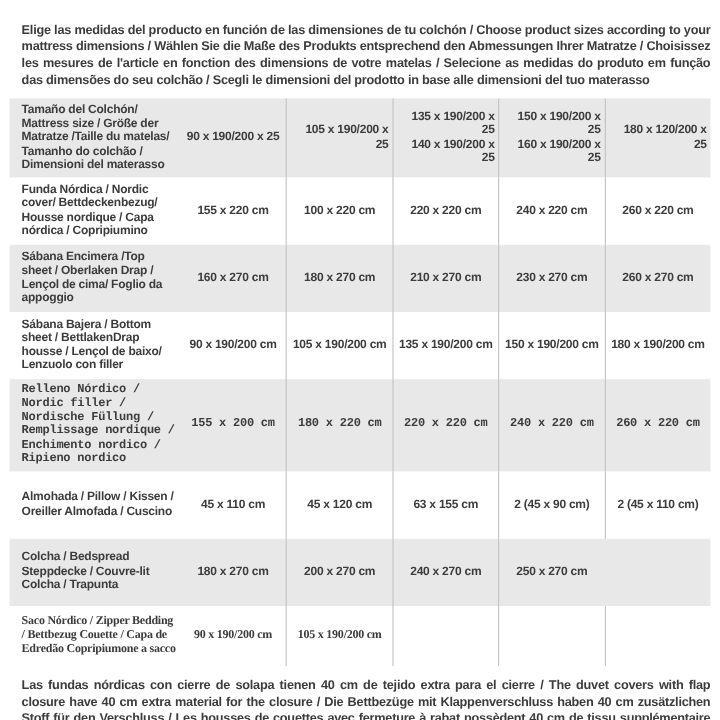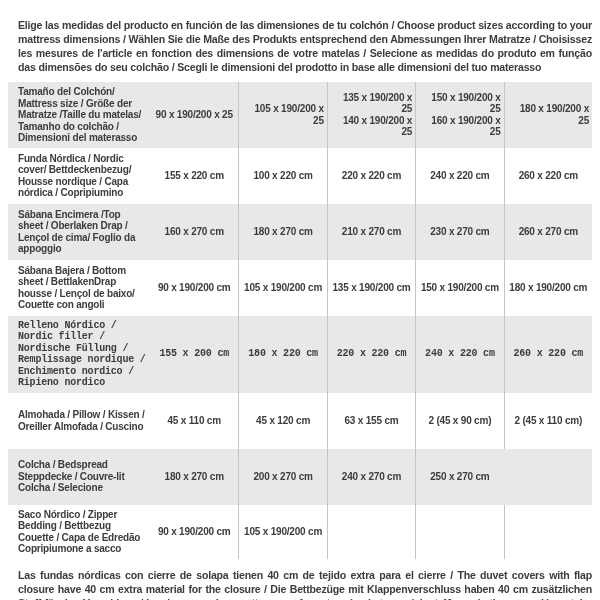--- a/index.html
+++ b/index.html
@@ -23,21 +23,21 @@
   .trow{
     display:grid;
     grid-template-columns:142px repeat(5,1fr);
     min-height:56px;
     align-items:stretch;
   }
   .trow:nth-child(odd){background:#e8e8e8;}
   .trow:nth-child(even){background:#ffffff;}
   .trow:first-child{min-height:64px;}
   .trow:nth-child(5){min-height:62px;font-family:Liberation Mono, monospace;}
-  .trow:last-child{min-height:50px;}
+  .trow:last-child{min-height:50px;font-family:Liberation Serif, serif;}
   .cell{
     display:flex;align-items:center;justify-content:center;
     text-align:right;
     font-size:10px;font-weight:bold;
     letter-spacing:-0.2px;
     line-height:11.5px;
     padding:4px 3px;
     white-space:pre-line;
     box-sizing:border-box;
   }
@@ -68,21 +68,21 @@
   <div class="size-table">
 
     <div class="trow">
       <div class="cell label-cell">Tamaño del Colchón/ Mattress size / Größe der Matratze /Taille du matelas/ Tamanho do colchão / Dimensioni del materasso</div>
       <div class="cell">90 x 190/200 x 25</div>
       <div class="cell">105 x 190/200 x 25</div>
       <div class="cell">135 x 190/200 x 25
 140 x 190/200 x 25</div>
       <div class="cell">150 x 190/200 x 25
 160 x 190/200 x 25</div>
-      <div class="cell">180 x 190/200 x 25</div>
+      <div class="cell">180 x 120/200 x 25</div>
     </div>
 
     <div class="trow">
       <div class="cell label-cell">Funda Nórdica / Nordic cover/ Bettdeckenbezug/ Housse nordique / Capa nórdica / Copripiumino</div>
       <div class="cell">155 x 220 cm</div>
       <div class="cell">100 x 220 cm</div>
       <div class="cell">220 x 220 cm</div>
       <div class="cell">240 x 220 cm</div>
       <div class="cell">260 x 220 cm</div>
     </div>
@@ -90,21 +90,21 @@
     <div class="trow">
       <div class="cell label-cell">Sábana Encimera /Top sheet / Oberlaken Drap / Lençol de cima/ Foglio da appoggio</div>
       <div class="cell">160 x 270 cm</div>
       <div class="cell">180 x 270 cm</div>
       <div class="cell">210 x 270 cm</div>
       <div class="cell">230 x 270 cm</div>
       <div class="cell">260 x 270 cm</div>
     </div>
 
     <div class="trow">
-      <div class="cell label-cell">Sábana Bajera / Bottom sheet / BettlakenDrap housse / Lençol de baixo/ Couette con angoli</div>
+      <div class="cell label-cell">Sábana Bajera / Bottom sheet / BettlakenDrap housse / Lençol de baixo/ Lenzuolo con filler</div>
       <div class="cell">90 x 190/200 cm</div>
       <div class="cell">105 x 190/200 cm</div>
       <div class="cell">135 x 190/200 cm</div>
       <div class="cell">150 x 190/200 cm</div>
       <div class="cell">180 x 190/200 cm</div>
     </div>
 
     <div class="trow">
       <div class="cell label-cell">Relleno Nórdico / Nordic filler / Nordische Füllung / Remplissage nordique / Enchimento nordico / Ripieno nordico</div>
       <div class="cell">155 x 200 cm</div>
@@ -117,21 +117,21 @@
     <div class="trow">
       <div class="cell label-cell">Almohada / Pillow / Kissen / Oreiller Almofada / Cuscino</div>
       <div class="cell">45 x 110 cm</div>
       <div class="cell">45 x 120 cm</div>
       <div class="cell">63 x 155 cm</div>
       <div class="cell">2 (45 x 90 cm)</div>
       <div class="cell">2 (45 x 110 cm)</div>
     </div>
 
     <div class="trow">
-      <div class="cell label-cell">Colcha / Bedspread Steppdecke / Couvre-lit Colcha / Selecione</div>
+      <div class="cell label-cell">Colcha / Bedspread Steppdecke / Couvre-lit Colcha / Trapunta</div>
       <div class="cell">180 x 270 cm</div>
       <div class="cell">200 x 270 cm</div>
       <div class="cell">240 x 270 cm</div>
       <div class="cell">250 x 270 cm</div>
     </div>
 
     <div class="trow">
       <div class="cell label-cell">Saco Nórdico / Zipper Bedding / Bettbezug Couette / Capa de Edredão Copripiumone a sacco</div>
       <div class="cell">90 x 190/200 cm</div>
       <div class="cell">105 x 190/200 cm</div>

